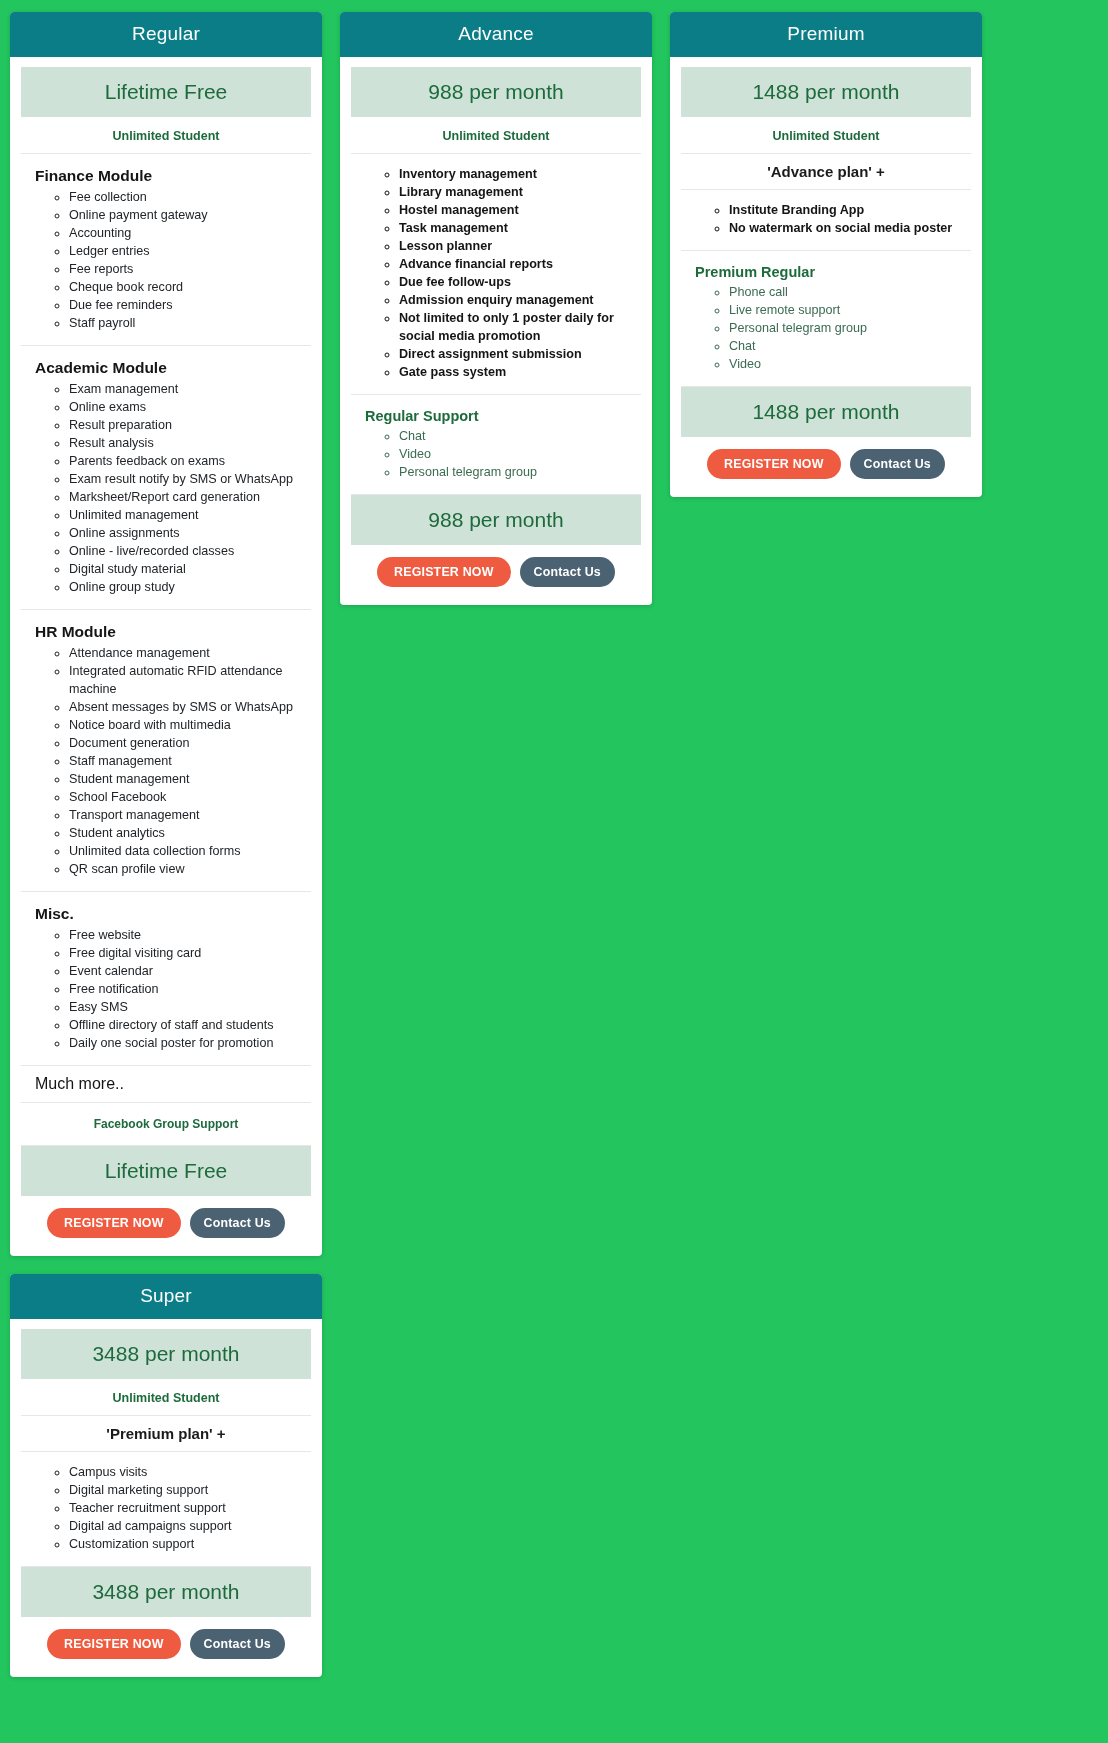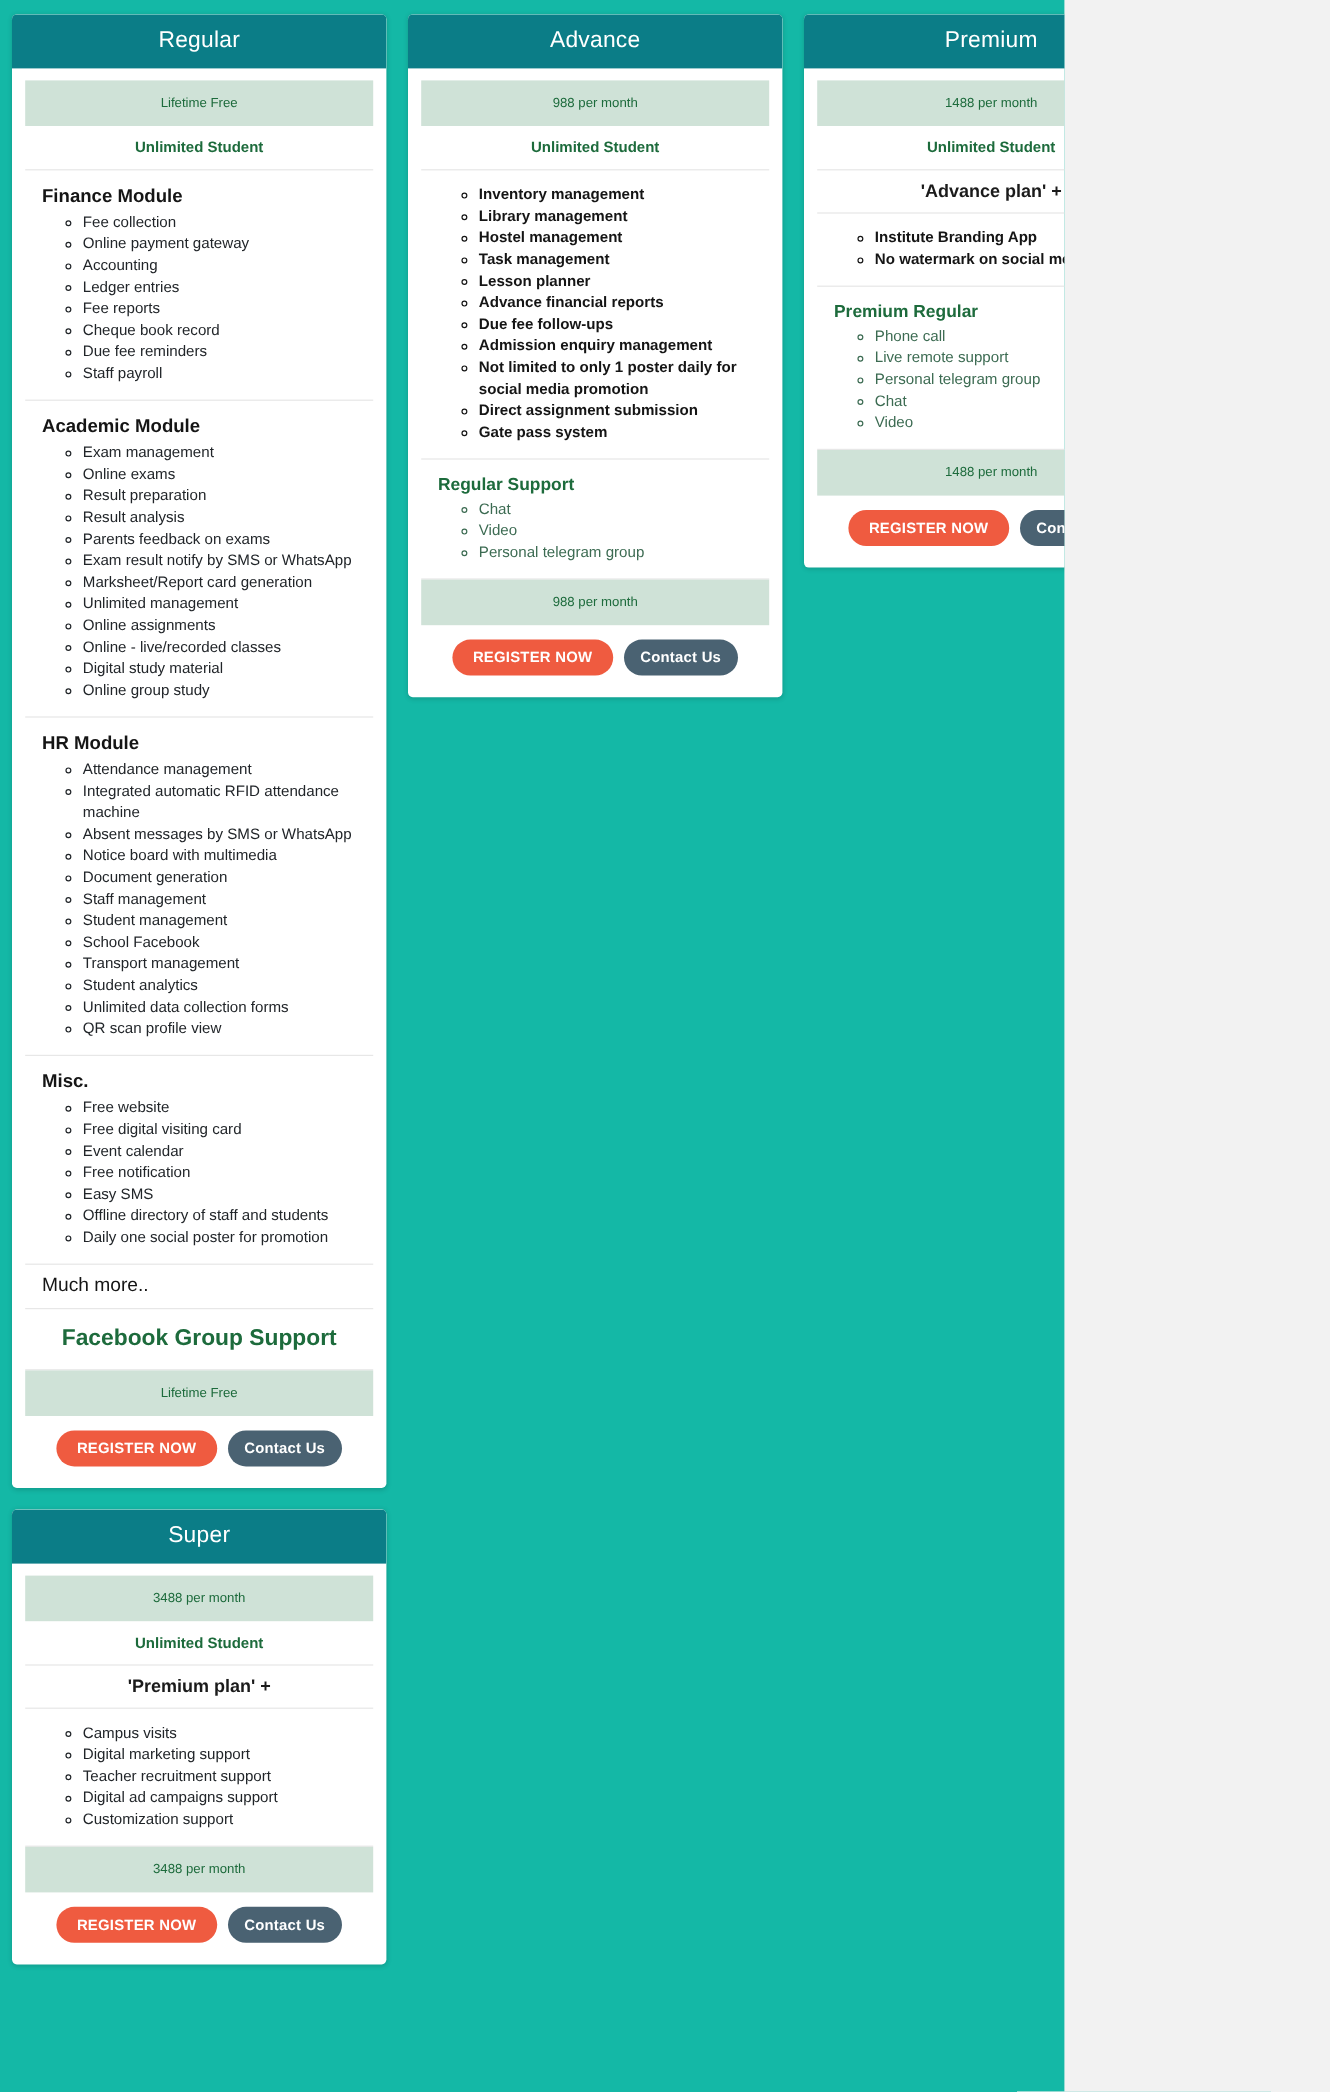--- a/index.html
+++ b/index.html
@@ -4,23 +4,23 @@
 <style>
   * { box-sizing: border-box; }
   html, body {
     margin: 0;
     padding: 0;
     background: #f2f2f2;
     font-family: "Liberation Sans", sans-serif;
   }
   .page {
     position: relative;
-    width: 887px;
+    width: 1108px;
     height: 1743px;
-    background: #14b8a6;
+    background: #22c55e;
     overflow: hidden;
   }
   .grid {
     display: flex;
     align-items: flex-start;
     gap: 18px;
     padding: 12px 0 0 10px;
   }
   .col { width: 312px; flex: 0 0 312px; }
 
@@ -38,21 +38,21 @@
     font-size: 19px;
     padding: 11px 8px 12px 8px;
     letter-spacing: .2px;
   }
   .card-body { padding: 10px 11px 14px 11px; }
 
   .price-band {
     background: #cfe2d7;
     color: #1d6b3c;
     text-align: center;
-    font-size: 11px;
+    font-size: 21px;
     padding: 13px 6px;
   }
   .row {
     border-bottom: 1px solid #e7e7e7;
     padding: 9px 6px;
   }
   .row:last-child { border-bottom: none; }
   .row-center {
     text-align: center;
   }
@@ -103,21 +103,21 @@
     text-align: center;
     color: #3d79d6;
     font-size: 12.6px;
     line-height: 19px;
     text-decoration: none;
     padding: 2px 16px;
   }
   .fb-support {
     text-align: center;
     color: #1d6b3c;
-    font-size: 19px;
+    font-size: 12px;
     font-weight: bold;
     padding: 5px 0;
   }
   .btn-row {
     display: flex;
     justify-content: center;
     gap: 9px;
     padding: 12px 0 4px 0;
   }
   .btn {

